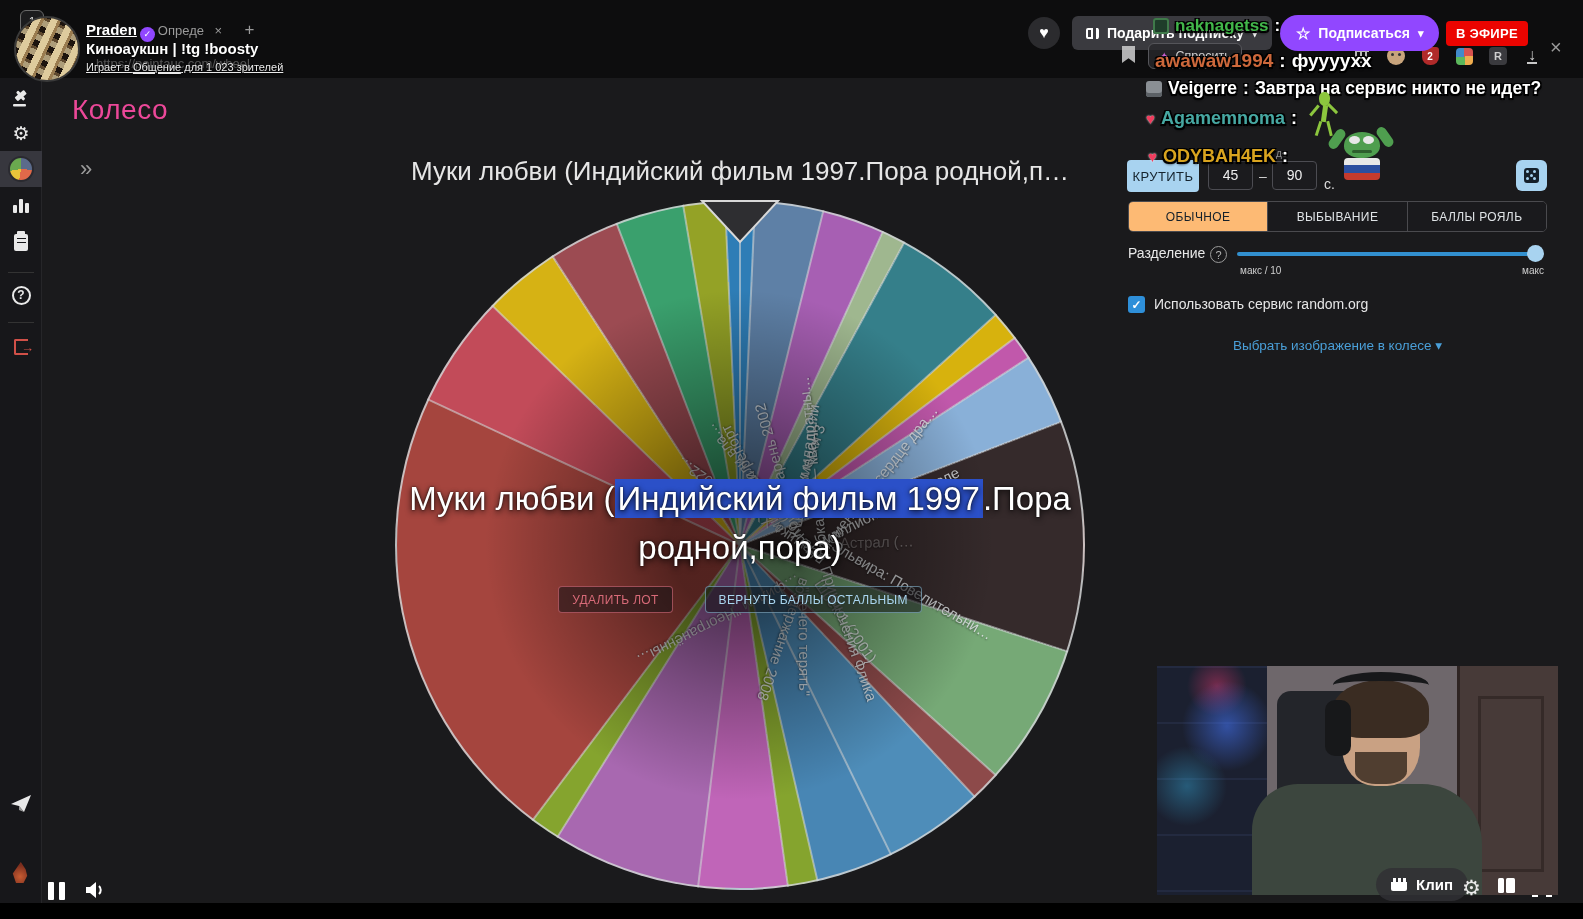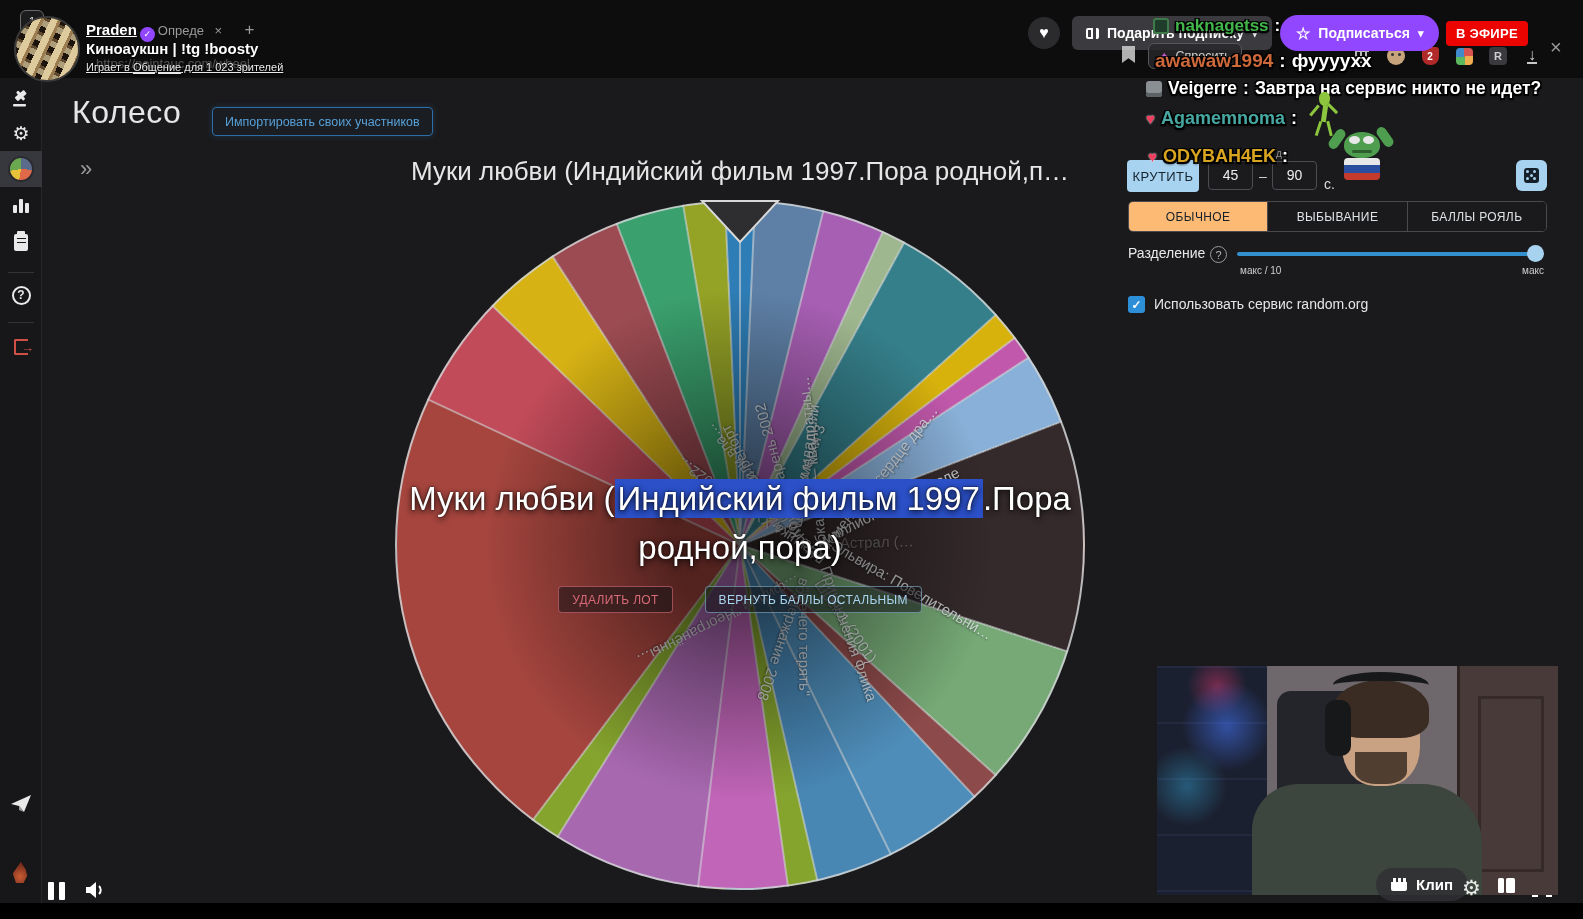--- a/index.html
+++ b/index.html
@@ -48,21 +48,21 @@
   .bars i{display:block;width:4px;background:#e9e9e9;border-radius:1px;}
   .clip-ic{width:14px;height:17px;background:#e9e9e9;border-radius:2px;position:relative;}
   .clip-ic:before{content:"";position:absolute;left:3px;top:-3px;width:8px;height:4px;background:#e9e9e9;border-radius:1px;}
   .clip-ic:after{content:"";position:absolute;left:2.5px;top:4px;width:9px;height:7px;background:repeating-linear-gradient(#17171a 0 1.5px,transparent 1.5px 4px);}
   .helpc{width:19px;height:19px;border:2px solid #e9e9e9;border-radius:50%;color:#e9e9e9;font-size:12px;font-weight:700;display:flex;align-items:center;justify-content:center;}
   .pie{width:26px;height:26px;border-radius:50%;background:conic-gradient(#5b6b8c 0 95deg,#e0694a 95deg 190deg,#e8c33a 190deg 260deg,#6aa84f 260deg 360deg);border:2px solid #2a2a30;}
   .gearch{color:#e9e9e9;font-size:19px;font-family:"DejaVu Sans",sans-serif;}
   .logout{position:relative;width:14px;height:16px;border:2px solid #d05048;border-right:none;border-radius:2px 0 0 2px;}
   .logout:after{content:"→";position:absolute;left:5px;top:-1px;color:#d05048;font-size:13px;font-weight:700;}
   
-  .pagetitle{left:72px;top:94px;font-size:32px;font-weight:300;color:#e5e5e5;letter-spacing:.5px;}
+  .pagetitle{left:72px;top:94px;font-size:28px;font-weight:300;color:#ec4899;letter-spacing:.5px;}
   .importbtn{left:212px;top:107px;height:29px;padding:0 12px;border:1px solid #2d6da8;border-radius:4px;background:rgba(25,45,70,.15);color:#57a0d9;font-size:12.5px;display:flex;align-items:center;box-shadow:0 0 6px rgba(60,130,200,.25);}
   .collapse{left:80px;top:156px;color:#9a9a9a;font-size:22px;}
   .wheelheader{left:360px;top:156px;width:760px;text-align:center;color:#e6e6e6;font-size:26px;white-space:nowrap;overflow:hidden;}
   
   #wheel{left:395px;top:200px;width:690px;height:690px;}
   .disc{position:absolute;inset:0;border-radius:50%;border:2px solid rgba(208,211,213,.85);}
   .segline{position:absolute;left:344px;top:0;width:2px;height:345px;background:rgba(208,212,214,.6);transform-origin:50% 100%;}
   .seglabel{position:absolute;left:50%;top:50%;white-space:nowrap;font-size:15px;color:rgba(236,239,241,.82);text-shadow:0 1px 2px rgba(0,0,0,.55);z-index:3;}
   .shade{position:absolute;inset:0;border-radius:50%;z-index:4;background:radial-gradient(circle at 50% 50%,rgba(0,0,0,.5) 0 70px,rgba(0,0,0,.28) 150px,rgba(0,0,0,0) 255px);}
   .pointer{left:700px;top:200px;z-index:7;}
@@ -228,21 +228,20 @@
       <span class="logout"></span>
     </div>
   <div class="sitem" style="top:785px;">
     <svg width="22" height="20">
         <polygon points="1,11 21,2 14,19 9,13" fill="#e9e9e9"></polygon>
         <polygon points="9,13 14,19 9,17" fill="#9a9a9a"></polygon>
       </svg>
   </div>
 
   <div class="abs pagetitle">Колесо</div>
-  <div class="abs importbtn">Импортировать своих участников</div>
   <div class="abs collapse">»</div>
   <div class="abs wheelheader">Муки любви (Индийский фильм 1997.Пора родной,п…</div>
 
   <div class="abs" id="wheel">
     <div class="disc" id="wheelDisc" style="background: conic-gradient(rgb(46, 125, 182) 0deg, rgb(46, 125, 182) 2.5deg, rgb(94, 128, 166) 2.5deg, rgb(94, 128, 166) 14deg, rgb(167, 95, 179) 14deg, rgb(167, 95, 179) 24.5deg, rgb(159, 183, 143) 24.5deg, rgb(159, 183, 143) 28.5deg, rgb(53, 127, 138) 28.5deg, rgb(53, 127, 138) 48deg, rgb(215, 178, 13) 48deg, rgb(215, 178, 13) 53deg, rgb(193, 88, 171) 53deg, rgb(193, 88, 171) 57deg, rgb(137, 176, 216) 57deg, rgb(137, 176, 216) 69deg, rgb(53, 42, 43) 69deg, rgb(53, 42, 43) 108deg, rgb(118, 169, 118) 108deg, rgb(118, 169, 118) 132deg, rgb(141, 74, 74) 132deg, rgb(141, 74, 74) 137deg, rgb(78, 141, 185) 137deg, rgb(78, 141, 185) 154deg, rgb(72, 134, 180) 154deg, rgb(72, 134, 180) 167deg, rgb(133, 164, 46) 167deg, rgb(133, 164, 46) 172deg, rgb(192, 101, 184) 172deg, rgb(192, 101, 184) 187deg, rgb(168, 104, 176) 187deg, rgb(168, 104, 176) 212deg, rgb(133, 164, 46) 212deg, rgb(133, 164, 46) 217deg, rgb(165, 69, 62) 217deg, rgb(165, 69, 62) 295deg, rgb(194, 75, 89) 295deg, rgb(194, 75, 89) 314deg, rgb(214, 178, 20) 314deg, rgb(214, 178, 20) 327deg, rgb(156, 75, 82) 327deg, rgb(156, 75, 82) 339deg, rgb(58, 160, 109) 339deg, rgb(58, 160, 109) 350.5deg, rgb(148, 162, 38) 350.5deg, rgb(148, 162, 38) 357.5deg, rgb(46, 125, 182) 357.5deg, rgb(46, 125, 182) 360deg);"></div>
     <div id="wheelLines">
         <div class="segline" style="transform: rotate(0deg);"></div>
         <div class="segline" style="transform: rotate(2.5deg);"></div>
         <div class="segline" style="transform: rotate(14deg);"></div>
         <div class="segline" style="transform: rotate(24.5deg);"></div>
@@ -322,20 +321,24 @@
 
   <div class="abs splitlab">Разделение</div>
   <div class="abs helpq">?</div>
   <div class="abs track"></div>
   <div class="abs knob"></div>
   <div class="abs ticklab" style="left:1240px;top:265px;">макс / 10</div>
   <div class="abs ticklab" style="left:1516px;top:265px;width:28px;text-align:right;">макс</div>
 
   <div class="abs cbx">✓</div>
   <div class="abs cbxlab">Использовать сервис random.org</div>
+  <div class="abs imglink">
+    <span>Выбрать изображение в колесе</span>
+    <span>▾</span>
+  </div>
 
   <div class="abs chat-row stroke" style="left:1153px;top:16px;font-size:17px;">
     <span class="sqbadge" style="background:#1f3d2a;box-shadow:inset 0 0 0 2px #3f7a4a;"></span>
     <span style="color:#42b64a;">naknagetss</span>
     <span class="ctext">:</span>
   </div>
   <div class="abs chat-row stroke" style="left:1155px;top:50px;font-size:19px;">
     <span style="color:#cd683b;">awawaw1994</span>
     <span class="ctext">:</span>
     <span class="ctext">фуууухх</span>

